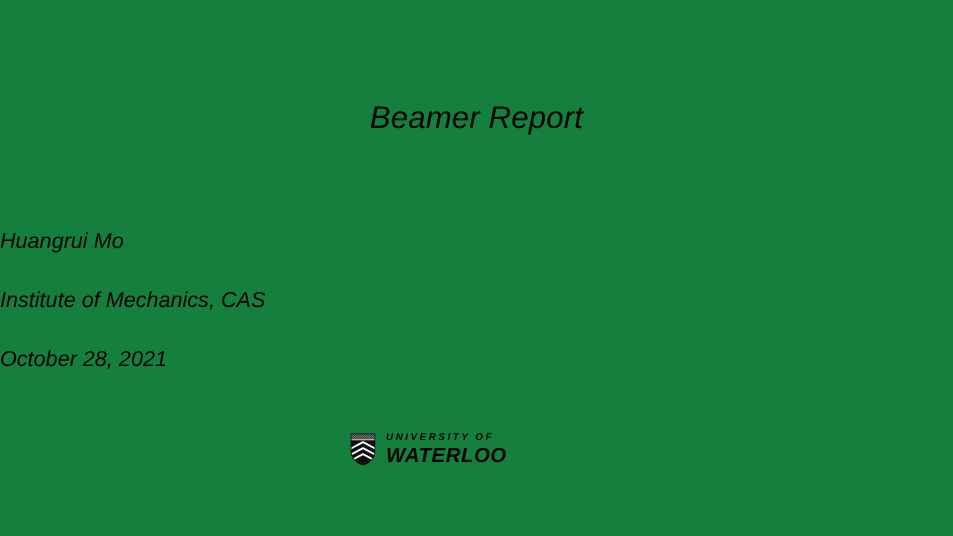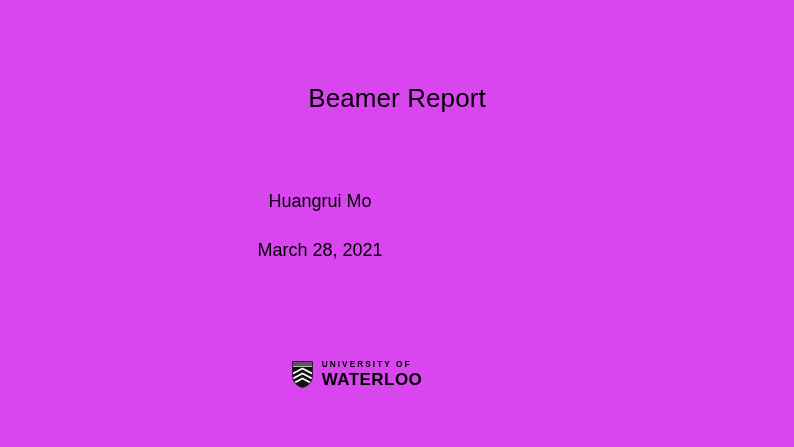--- a/index.html
+++ b/index.html
@@ -14,22 +14,23 @@
     overflow: hidden;
     font-family: "Liberation Sans", sans-serif;
     color: #000000;
     -webkit-font-smoothing: antialiased;
   }
 
   .slide {
     position: relative;
     width: 794px;
     height: 447px;
-    background: #d946ef;
+    background: #15803d;
     box-sizing: border-box;
+    font-style: italic;
   }
 
   
   .title-block {
     position: absolute;
     left: 0;
     top: 82px;
     width: 794px;
     text-align: center;
   }
@@ -51,21 +52,20 @@
     margin: 7px 0 0 0;
     white-space: nowrap;
   }
 
   
   .meta-block {
     position: absolute;
     left: 0;
     top: 189px;
     width: 640px;
-    text-align: center;
   }
   .meta-line {
     font-size: 18px;
     font-weight: 400;
     line-height: 24px;
     color: #000000;
     margin: 0;
     white-space: nowrap;
   }
   .meta-line.institute { margin-top: 25px; }
@@ -118,21 +118,22 @@
 <body>
 
 <div class="slide">
 
   <div class="title-block">
     <h1 class="slide-title">Beamer Report</h1>
   </div>
 
   <div class="meta-block">
     <div class="meta-line author">Huangrui Mo</div>
-    <div class="meta-line date">March 28, 2021</div>
+    <div class="meta-line institute">Institute of Mechanics, CAS</div>
+    <div class="meta-line date">October 28, 2021</div>
   </div>
 
   <div class="logo-block">
     <div class="logo-inner">
 
       <svg class="logo-shield" viewBox="0 0 42 54" aria-hidden="true">
         <defs>
           <clipPath id="shieldClip">
             <path d="M1,1 H41 V29 C41,42 32,50 21,53 C10,50 1,42 1,29 Z"></path>
           </clipPath>

